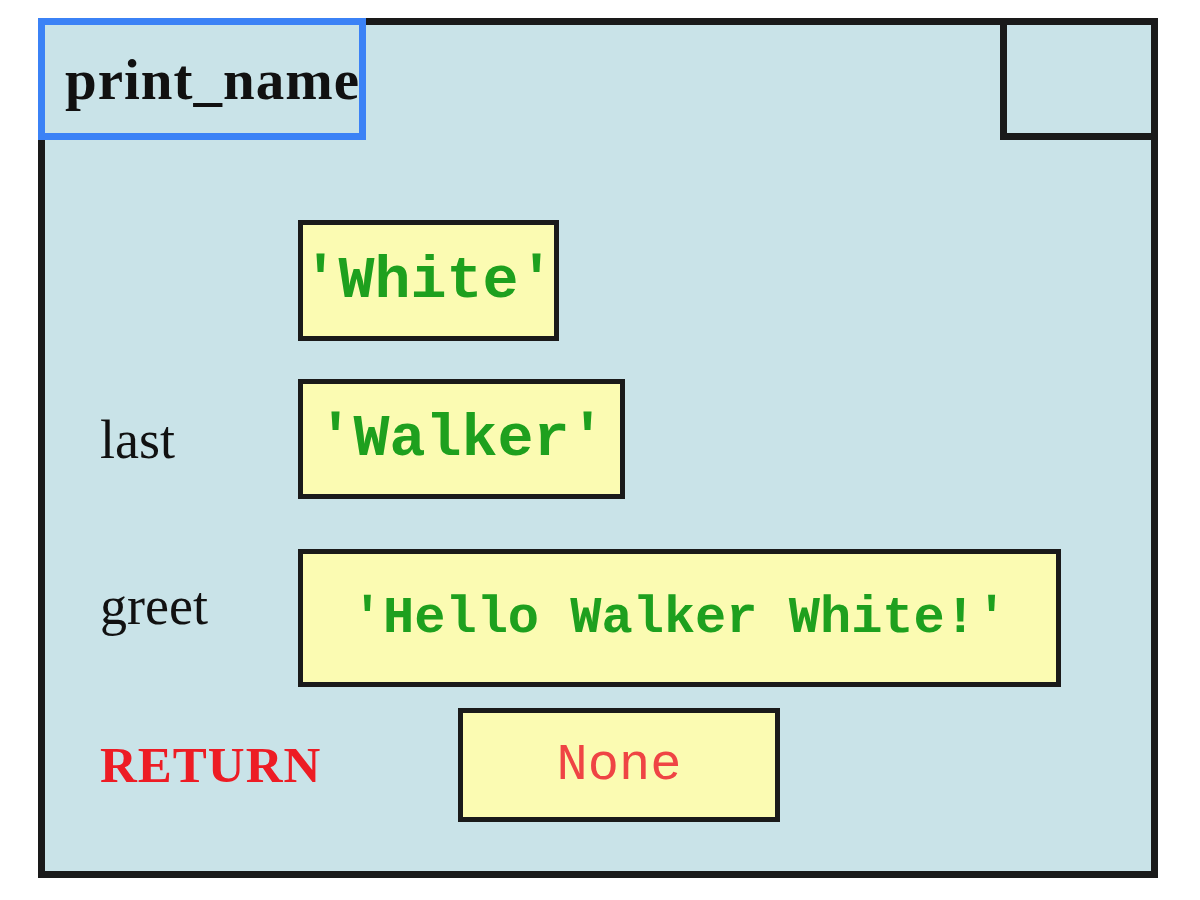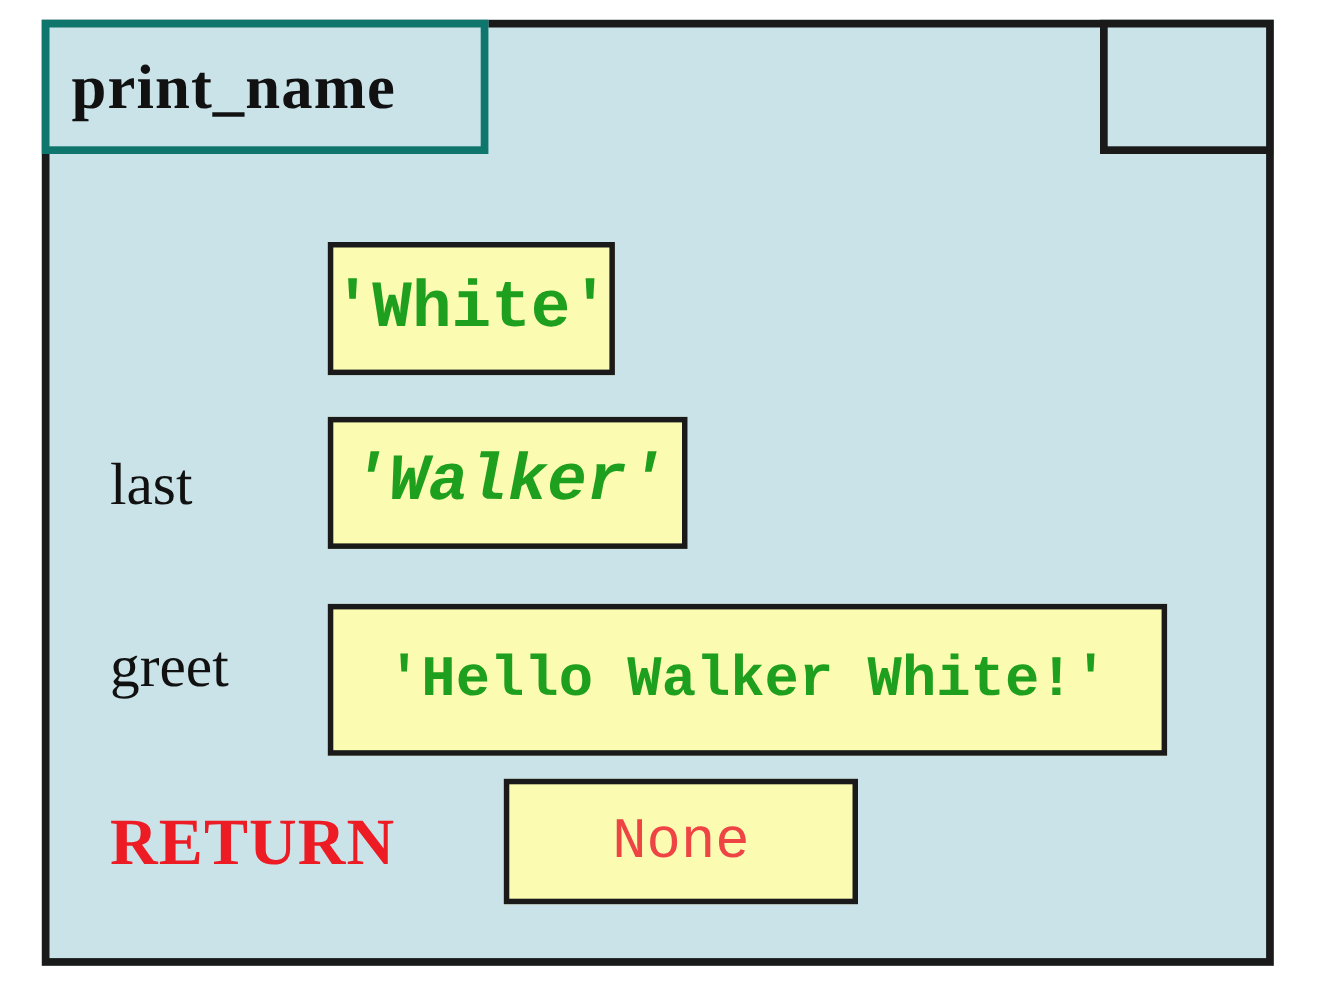--- a/index.html
+++ b/index.html
@@ -21,23 +21,23 @@
     left: 38px; top: 18px;
     width: 1120px; height: 860px;
     box-sizing: border-box;
     border: 7px solid #1a1a1a;
     background: #c9e3e8;
   }
   
   .name-tab {
     position: absolute;
     left: 38px; top: 18px;
-    width: 406px; height: 122px;
+    width: 328px; height: 122px;
     box-sizing: border-box;
-    border: 7px solid #0f766e;
+    border: 7px solid #3b82f6;
     background: #c9e3e8;
     display: flex;
     align-items: center;
     padding-left: 20px;
   }
   .name-tab .fname {
     font-weight: bold;
     font-size: 57px;
     color: #111111;
     letter-spacing: 1px;
@@ -58,21 +58,21 @@
     left: 100px;
     display: flex;
     align-items: center;
     font-size: 54px;
     color: #111111;
     white-space: nowrap;
   }
   .var-label.return {
     font-weight: bold;
     color: #ed1c24;
-    font-size: 60px;
+    font-size: 51px;
     letter-spacing: 1px;
   }
   
   .value-box {
     position: absolute;
     box-sizing: border-box;
     border: 5px solid #1a1a1a;
     background: #fbfbb2;
     display: flex;
     align-items: center;
@@ -88,21 +88,21 @@
   .value-box.greet .str { font-size: 52px; }
   .value-box .plain {
     color: #ef4444;
     font-weight: normal;
     font-size: 52px;
   }
   
   .label-last   { top: 222px; height: 120px; }
   .box-last     { left: 298px; top: 220px; width: 261px; height: 121px; }
   .label-first  { top: 380px; height: 119px; }
-  .box-first    { left: 298px; top: 379px; width: 327px; height: 120px; font-style: italic; }
+  .box-first    { left: 298px; top: 379px; width: 327px; height: 120px; }
   .label-greet  { top: 549px; height: 114px; }
   .box-greet    { left: 298px; top: 549px; width: 763px; height: 138px; }
   .label-return { top: 708px; height: 114px; }
   .box-return   { left: 458px; top: 708px; width: 322px; height: 114px; }
 </style>
 </head>
 <body>
 
 <div class="canvas">
 

